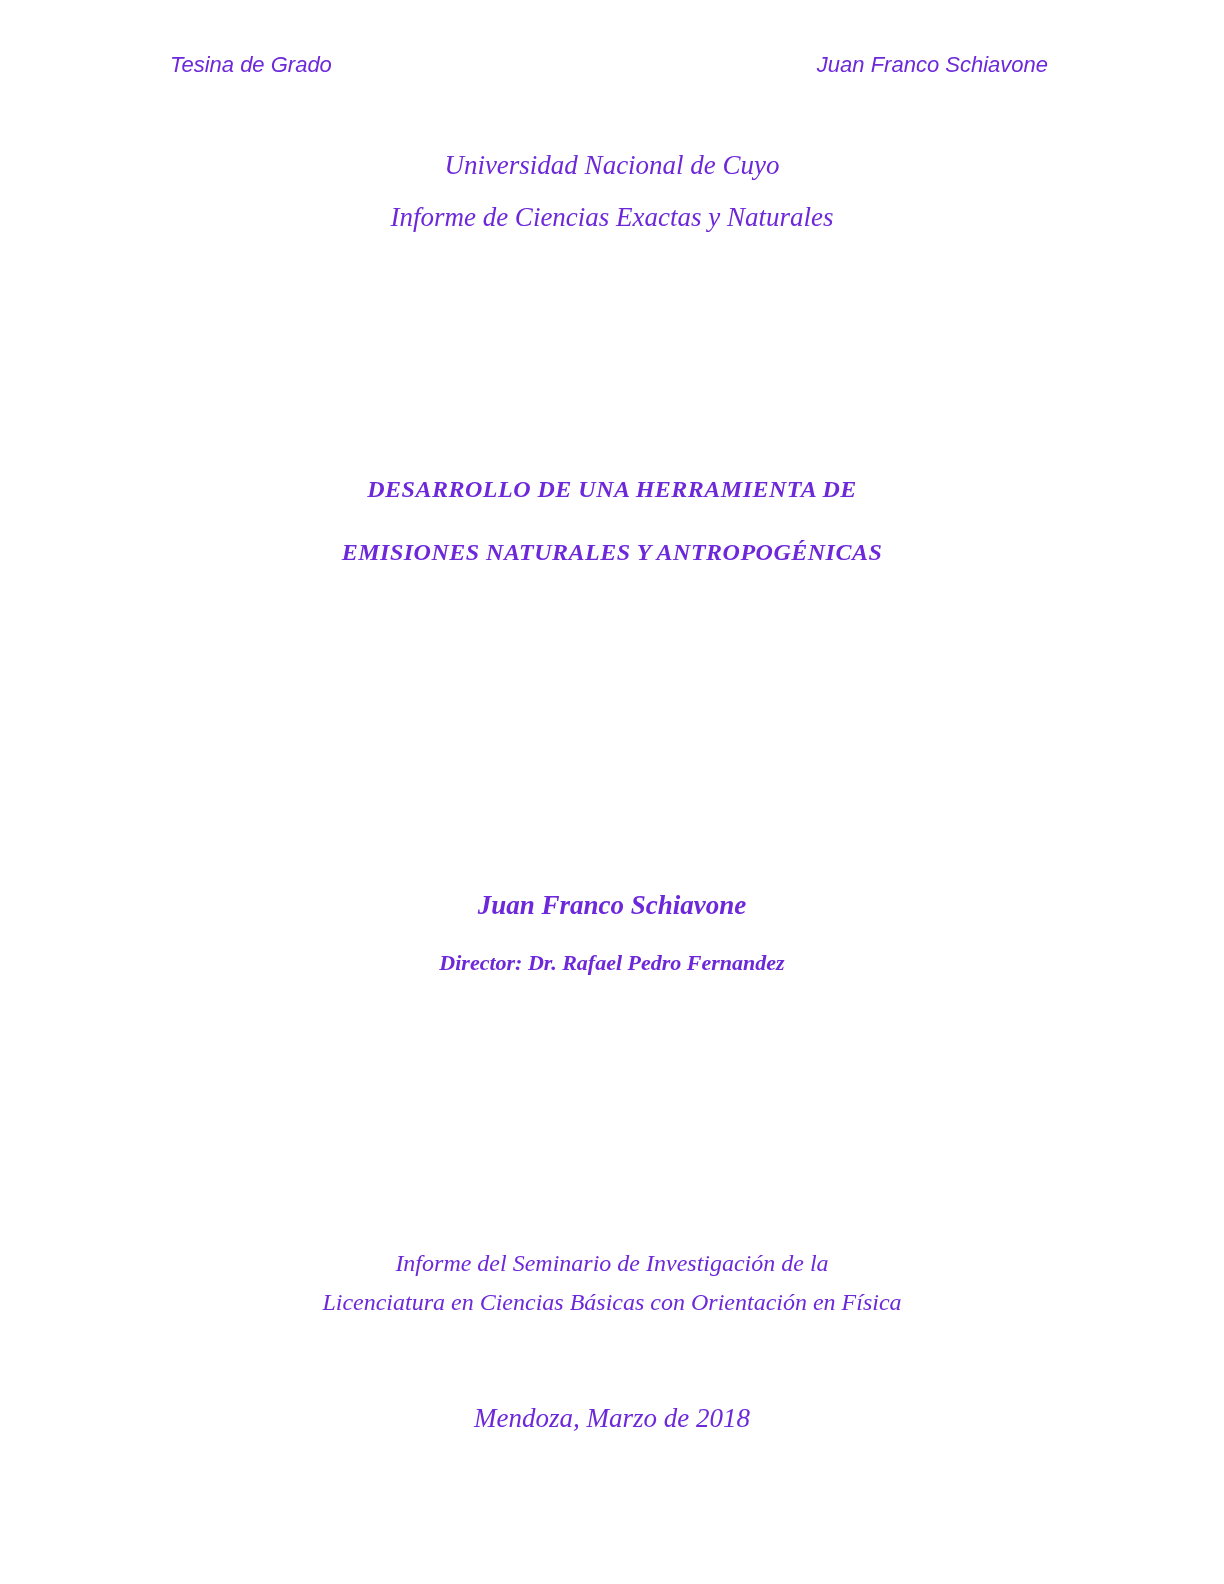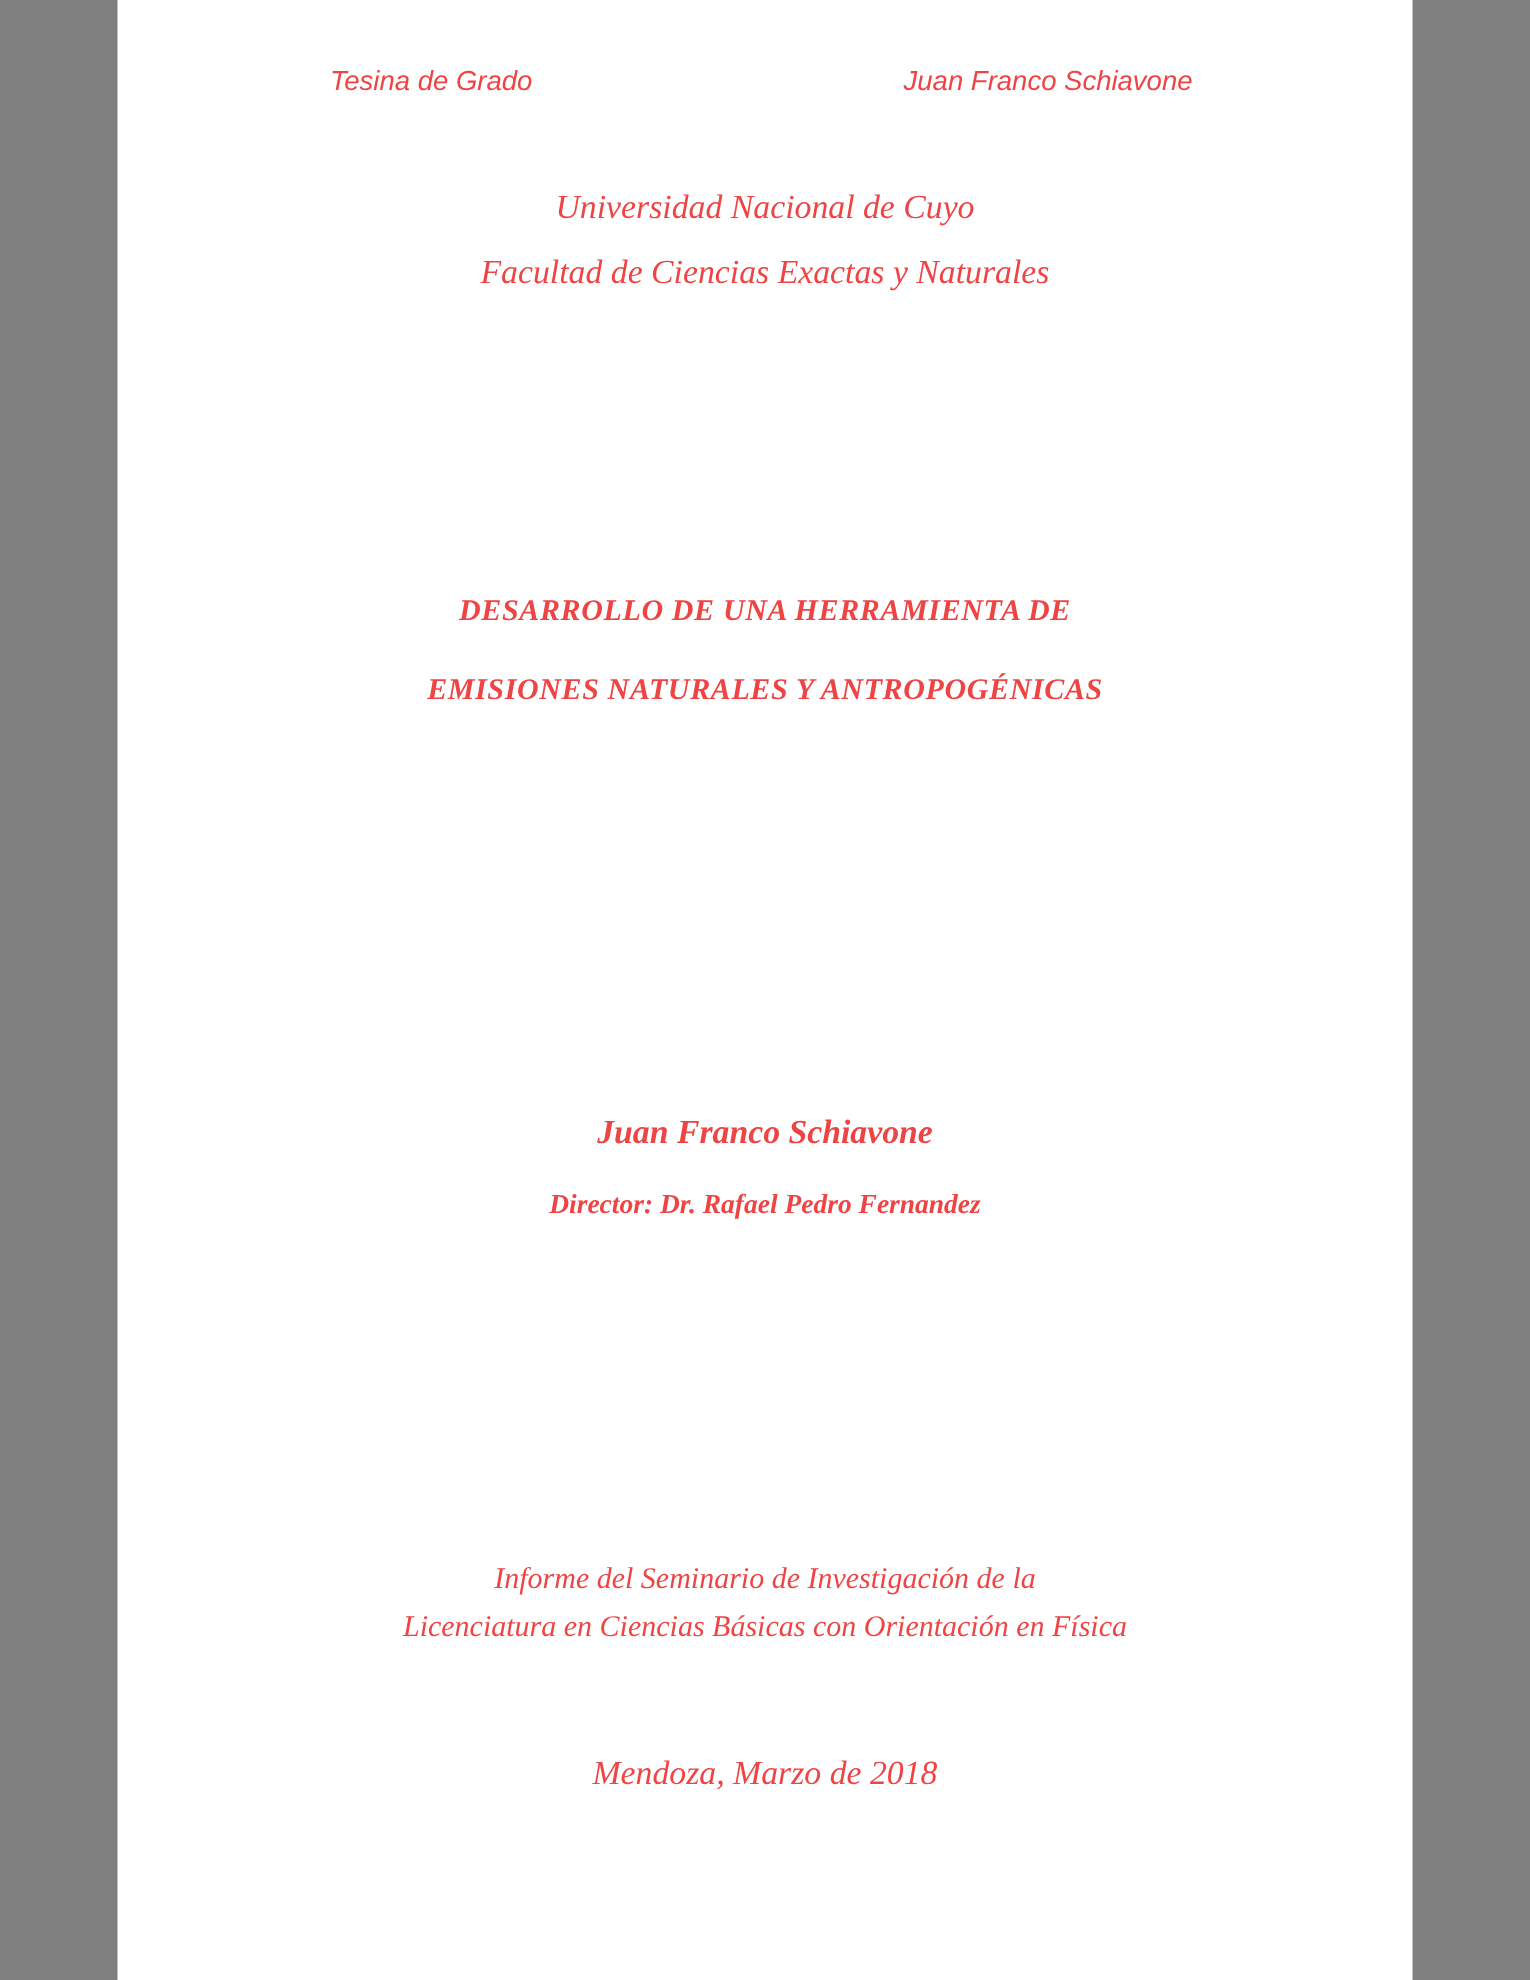--- a/index.html
+++ b/index.html
@@ -2,25 +2,25 @@
 <html><head>
 <meta charset="utf-8">
 <style>
   html, body {
     margin: 0;
     padding: 0;
     background: #808080;
   }
   .page {
     position: relative;
-    width: 1036px;
+    width: 1224px;
     height: 1584px;
     margin: 0 auto;
     background: #ffffff;
-    color: #ef4444;
+    color: #6d28d9;
     font-family: "Liberation Serif", "DejaVu Serif", serif;
     overflow: hidden;
   }
   .running-header {
     position: absolute;
     top: 52px;
     left: 170px;
     right: 176px;
     display: flex;
     justify-content: space-between;
@@ -78,21 +78,21 @@
 
 <div class="page">
 
   <div class="running-header">
     <span>Tesina de Grado</span>
     <span>Juan Franco Schiavone</span>
   </div>
 
   <div class="centered institution">
     <div>Universidad Nacional de Cuyo</div>
-    <div>Facultad de Ciencias Exactas y Naturales</div>
+    <div>Informe de Ciencias Exactas y Naturales</div>
   </div>
 
   <div class="centered main-title">
     <div>DESARROLLO DE UNA HERRAMIENTA DE</div>
     <div>EMISIONES NATURALES Y ANTROPOGÉNICAS</div>
   </div>
 
   <div class="centered author-block">
     <div>Juan Franco Schiavone</div>
   </div>

